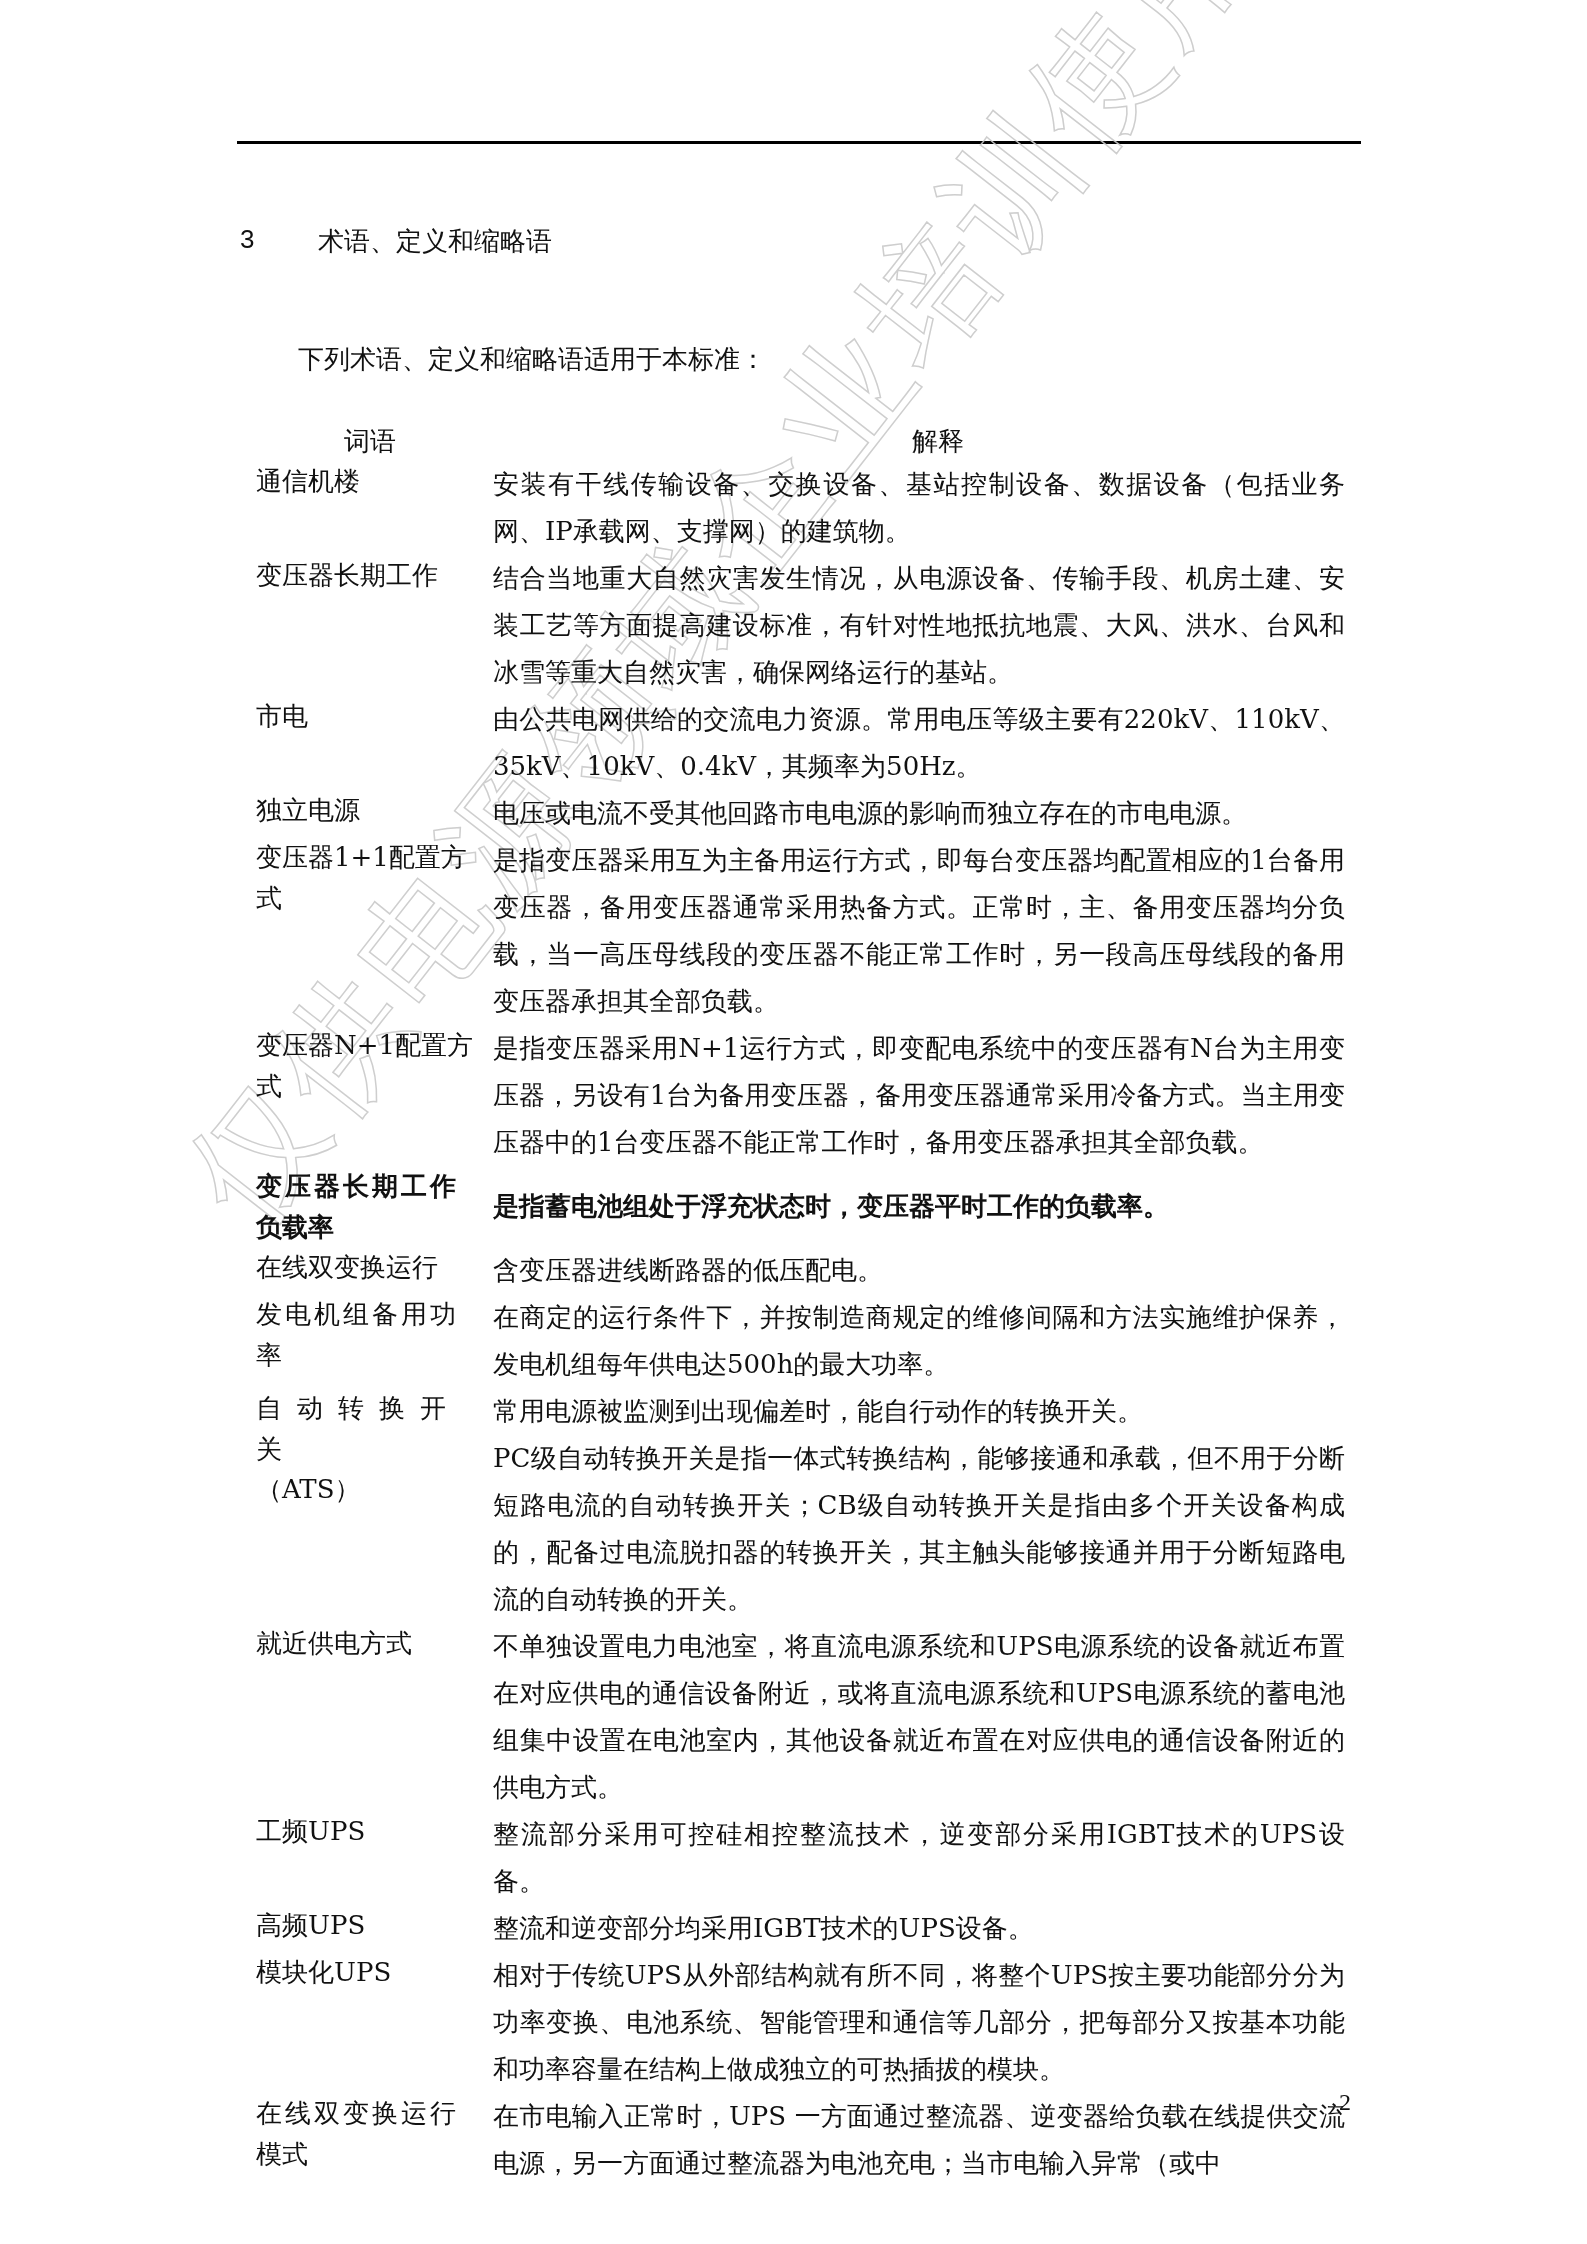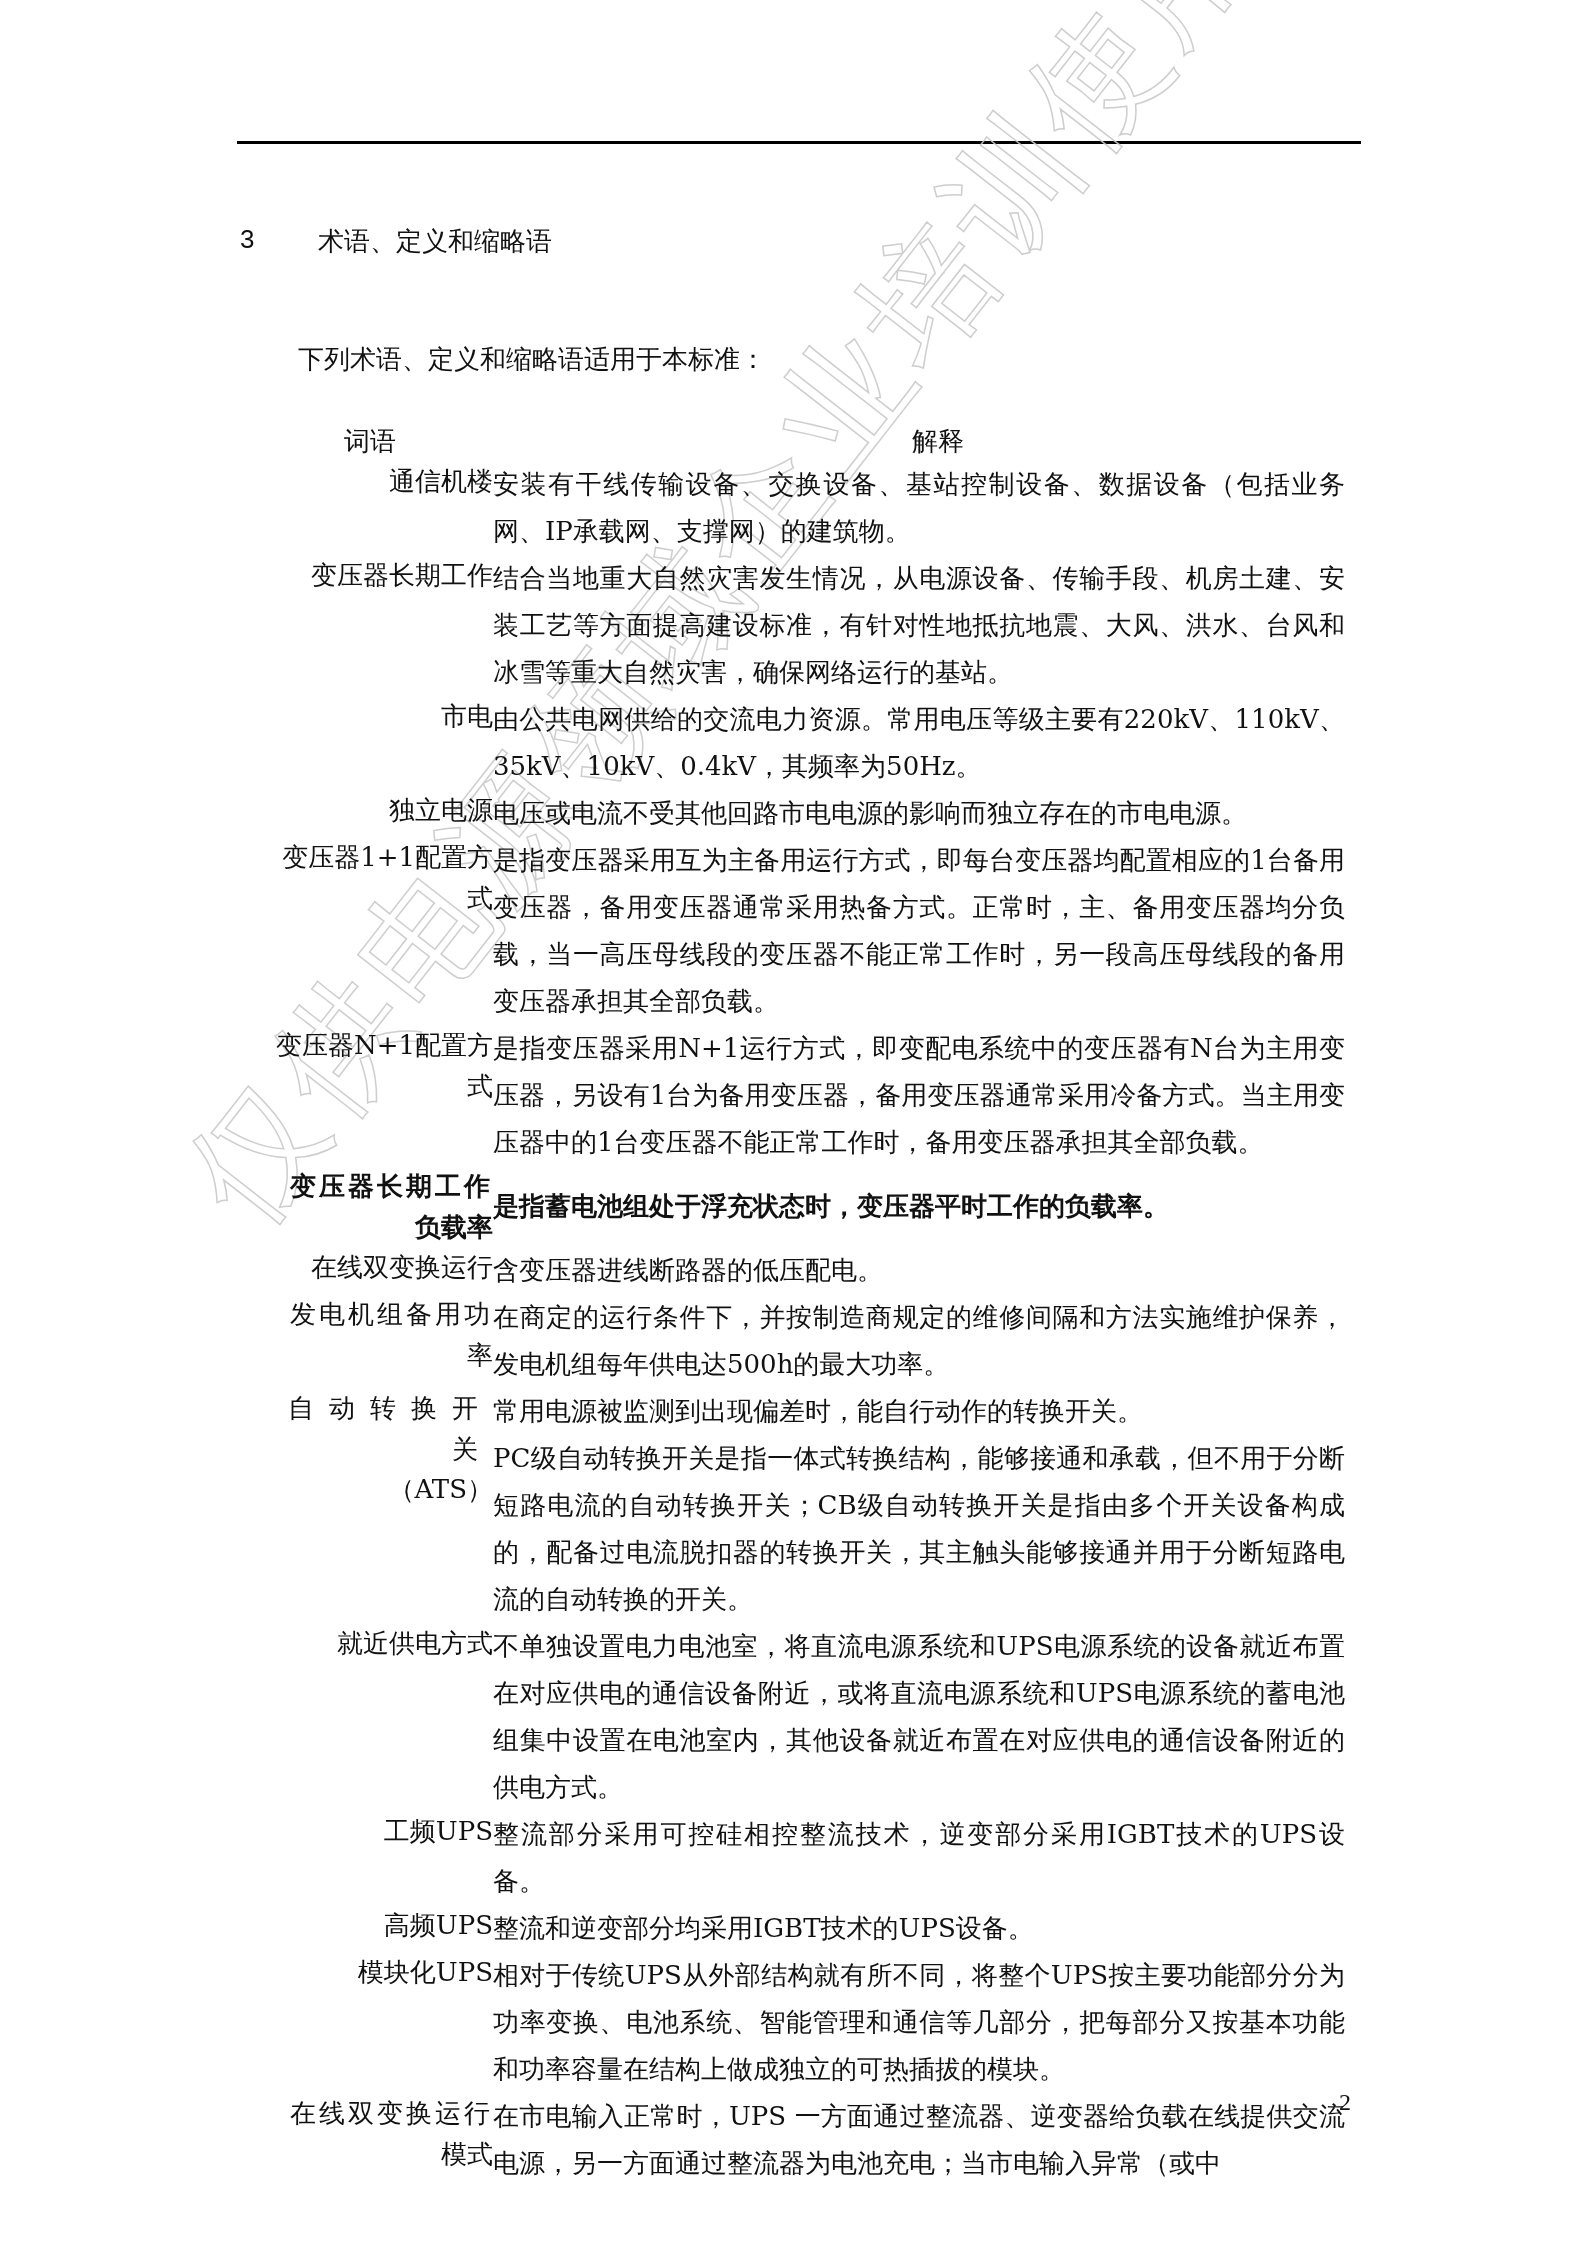--- a/index.html
+++ b/index.html
@@ -8,21 +8,21 @@
   .rule { position:absolute; left:237px; top:141px; width:1124px; height:3px; background:#000; }
   .sec-num { position:absolute; left:240px; top:224px; font-size:26px; font-family:"Liberation Sans",sans-serif; }
   .sec-title { position:absolute; left:318px; top:224px; font-size:26px; letter-spacing:0px; }
   .intro { position:absolute; left:298px; top:342px; font-size:26px; }
   .col-head { position:absolute; top:424px; font-size:26px; }
   .col-head.term { left:336px;margin-left:8px; }
   .col-head.def { left:912px; }
   .table { position:absolute; left:256px; top:461px; width:1090px; }
   .row { display:flex; align-items:flex-start; }
   .row.vcenter { align-items:center;font-weight:bold; }
-  .term-cell { width:237px; flex:none; font-size:26px; line-height:40.5px;text-align:right; }
+  .term-cell { width:237px; flex:none; font-size:26px; line-height:40.5px; }
   .def-cell { width:852px; flex:none; font-size:26px; line-height:47px; text-align:justify; }
   .term-line { display:block; }
   .page-num { position:absolute; left:1339px; top:2089px; font-size:24px; font-family:"Liberation Serif",serif; }
   .watermark { position:absolute; left:150px; top:1150px; font-size:130px; color:transparent;
                -webkit-text-stroke:1.5px #c9c9c9; transform:rotate(-52deg); transform-origin:left top;
                white-space:nowrap; pointer-events:none; letter-spacing:6px; opacity:0.9;
                font-family:"DejaVu Serif",serif; }
 </style>
 </head>
 <body>

